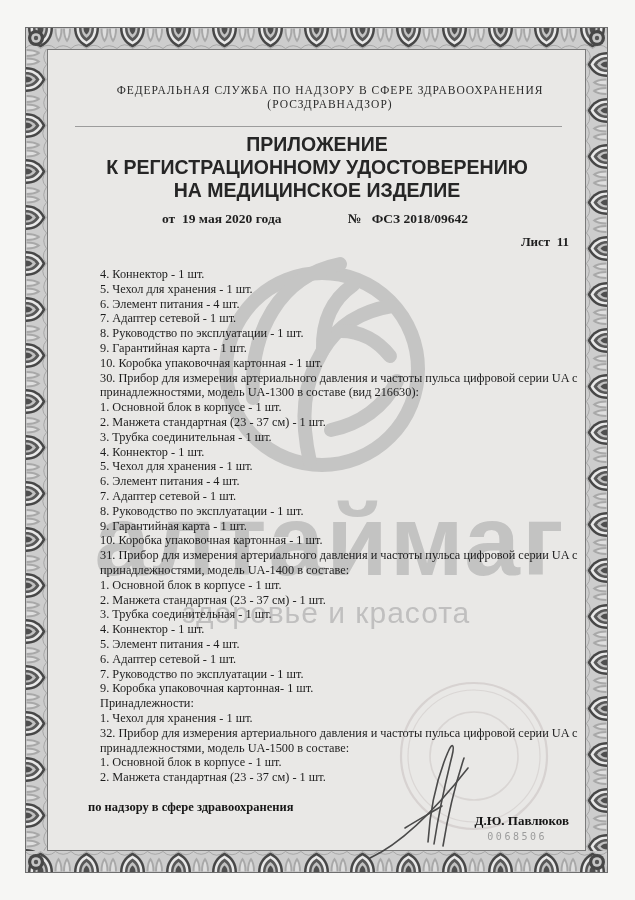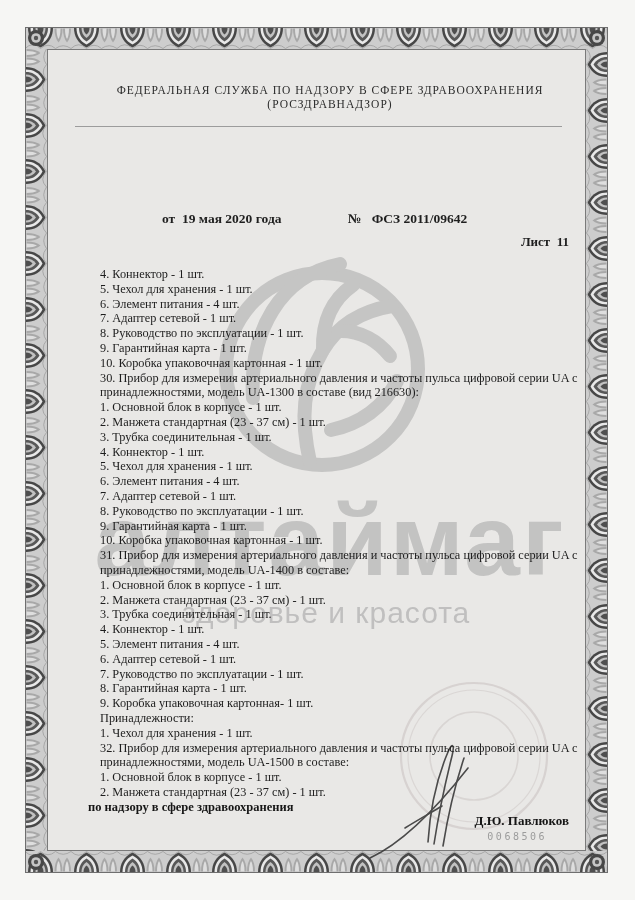--- a/index.html
+++ b/index.html
@@ -103,22 +103,27 @@
   </svg>
   <div class="wm-brand">алтаймаг</div>
   <div class="wm-tagline">здоровье и красота</div>
 
   <div class="content-layer">
     <div class="agency">
       <div>ФЕДЕРАЛЬНАЯ СЛУЖБА ПО НАДЗОРУ В СФЕРЕ ЗДРАВООХРАНЕНИЯ</div>
       <div>(РОСЗДРАВНАДЗОР)</div>
     </div>
     <div class="divider"></div>
+    <div class="title">
+      <div>ПРИЛОЖЕНИЕ</div>
+      <div>К РЕГИСТРАЦИОННОМУ УДОСТОВЕРЕНИЮ</div>
+      <div>НА МЕДИЦИНСКОЕ ИЗДЕЛИЕ</div>
+    </div>
     <div class="issue-date">от  19 мая 2020 года</div>
-    <div class="issue-number">№   ФСЗ 2011/09642</div>
+    <div class="issue-number">№   ФСЗ 2018/09642</div>
     <div class="sheet">Лист  11</div>
 
     <div class="body-list">
         <div class="line">4. Коннектор - 1 шт.</div>
         <div class="line">5. Чехол для хранения - 1 шт.</div>
         <div class="line">6. Элемент питания - 4 шт.</div>
         <div class="line">7. Адаптер сетевой - 1 шт.</div>
         <div class="line">8. Руководство по эксплуатации - 1 шт.</div>
         <div class="line">9. Гарантийная карта - 1 шт.</div>
         <div class="line">10. Коробка упаковочная картонная - 1 шт.</div>
@@ -134,21 +139,20 @@
         <div class="line">9. Гарантийная карта - 1 шт.</div>
         <div class="line">10. Коробка упаковочная картонная - 1 шт.</div>
         <div class="line">31. Прибор для измерения артериального давления и частоты пульса цифровой серии UA с принадлежностями, модель UA-1400 в составе:</div>
         <div class="line">1. Основной блок в корпусе - 1 шт.</div>
         <div class="line">2. Манжета стандартная (23 - 37 см) - 1 шт.</div>
         <div class="line">3. Трубка соединительная - 1 шт.</div>
         <div class="line">4. Коннектор - 1 шт.</div>
         <div class="line">5. Элемент питания - 4 шт.</div>
         <div class="line">6. Адаптер сетевой - 1 шт.</div>
         <div class="line">7. Руководство по эксплуатации - 1 шт.</div>
-        <div class="line">8. Гарантийная карта - 1 шт.</div>
         <div class="line">9. Коробка упаковочная картонная- 1 шт.</div>
         <div class="line">Принадлежности:</div>
         <div class="line">1. Чехол для хранения - 1 шт.</div>
         <div class="line">32. Прибор для измерения артериального давления и частоты пульса цифровой серии UA с принадлежностями, модель UA-1500 в составе:</div>
         <div class="line">1. Основной блок в корпусе - 1 шт.</div>
         <div class="line">2. Манжета стандартная (23 - 37 см) - 1 шт.</div>
       </div>
 
     <div class="sig-title">
       <div>по надзору в сфере здравоохранения</div>

